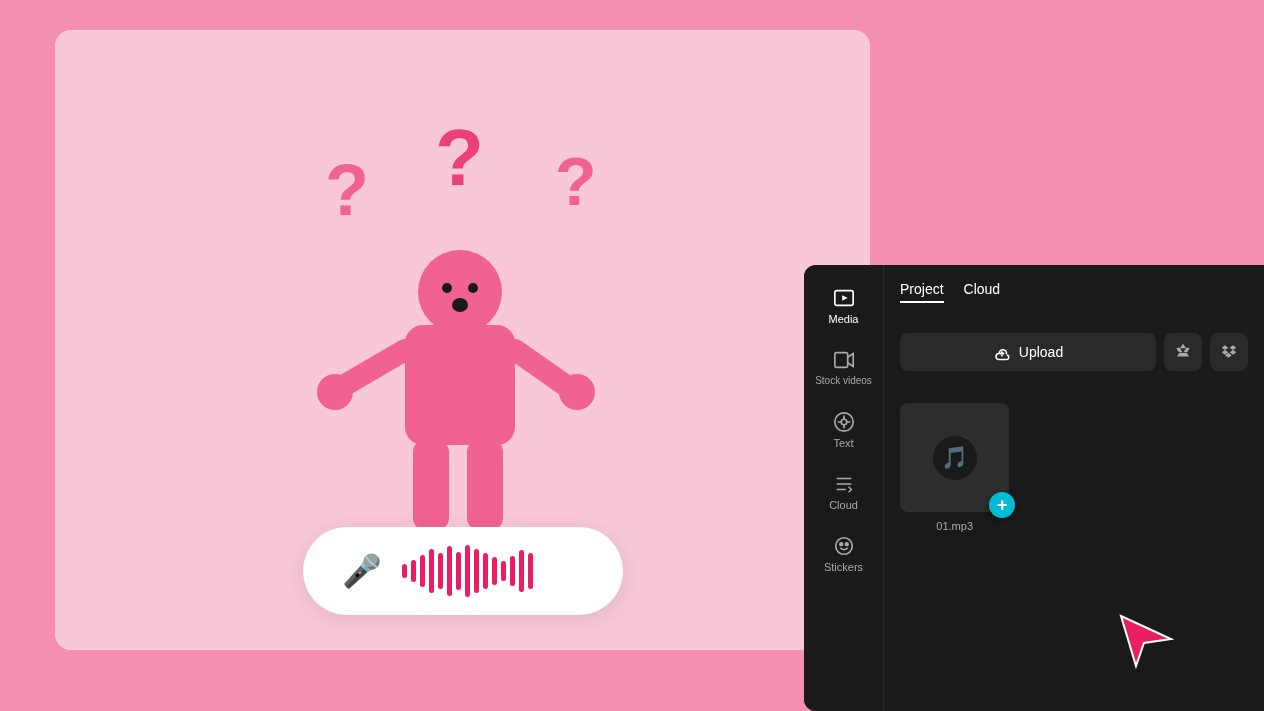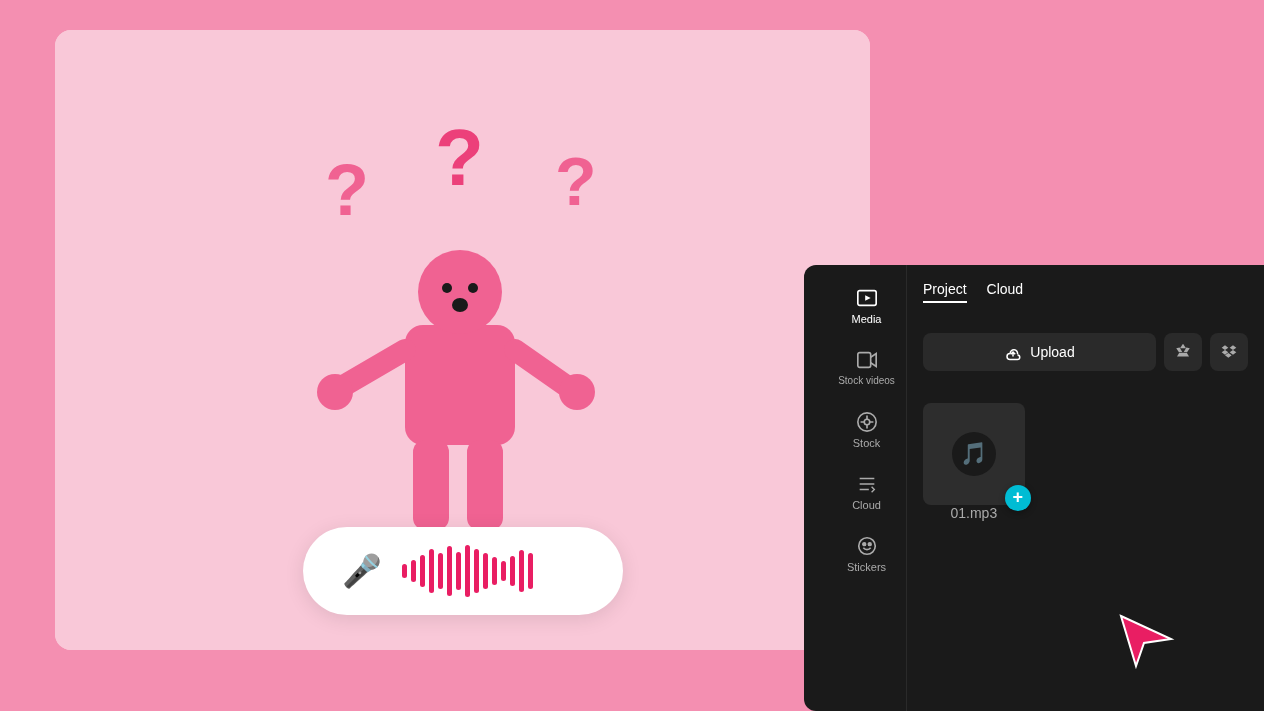--- a/index.html
+++ b/index.html
@@ -86,21 +86,20 @@
     
     .sidebar {
       width: 80px;
       background: #1a1a1a;
       display: flex;
       flex-direction: column;
       align-items: center;
       padding-top: 10px;
       gap: 0;
       border-right: 1px solid #2a2a2a;
-      margin-left: 23px;
     }
 
     .sidebar-item {
       width: 100%;
       display: flex;
       flex-direction: column;
       align-items: center;
       padding: 12px 0;
       gap: 4px;
       cursor: pointer;
@@ -230,24 +229,24 @@
       align-items: center;
       justify-content: center;
       color: white;
       font-size: 18px;
       font-weight: bold;
       cursor: pointer;
       box-shadow: 0 2px 6px rgba(0,0,0,0.3);
     }
 
     .media-filename {
-      font-size: 14px;
+      font-size: 11px;
       color: #aaa;
       text-align: center;
-      margin-top: 0;
+      margin-top: 8px;
     }
 
     .media-item-wrapper {
       display: flex;
       flex-direction: column;
     }
 
     
     .cursor {
       position: absolute;
@@ -347,21 +346,21 @@
       </svg>
       <span class="sidebar-label" style="font-size:10px;text-align:right;line-height:1.2;">Stock videos</span>
     </div>
 
     <div class="sidebar-item">
       <svg viewBox="0 0 24 24" fill="none" stroke="currentColor" stroke-width="1.8">
         <circle cx="12" cy="12" r="10"></circle>
         <circle cx="12" cy="12" r="3"></circle>
         <path d="M12 9V5M12 19v-4M9 12H5M19 12h-4"></path>
       </svg>
-      <span class="sidebar-label">Stock</span>
+      <span class="sidebar-label">Text</span>
     </div>
 
     <div class="sidebar-item">
       <svg viewBox="0 0 24 24" fill="none" stroke="currentColor" stroke-width="1.8">
         <path d="M4 6h16M4 12h16M4 18h10"></path>
         <path d="M17 15l3 3-3 3" stroke-width="1.5"></path>
       </svg>
       <span class="sidebar-label">Cloud</span>
     </div>
 

